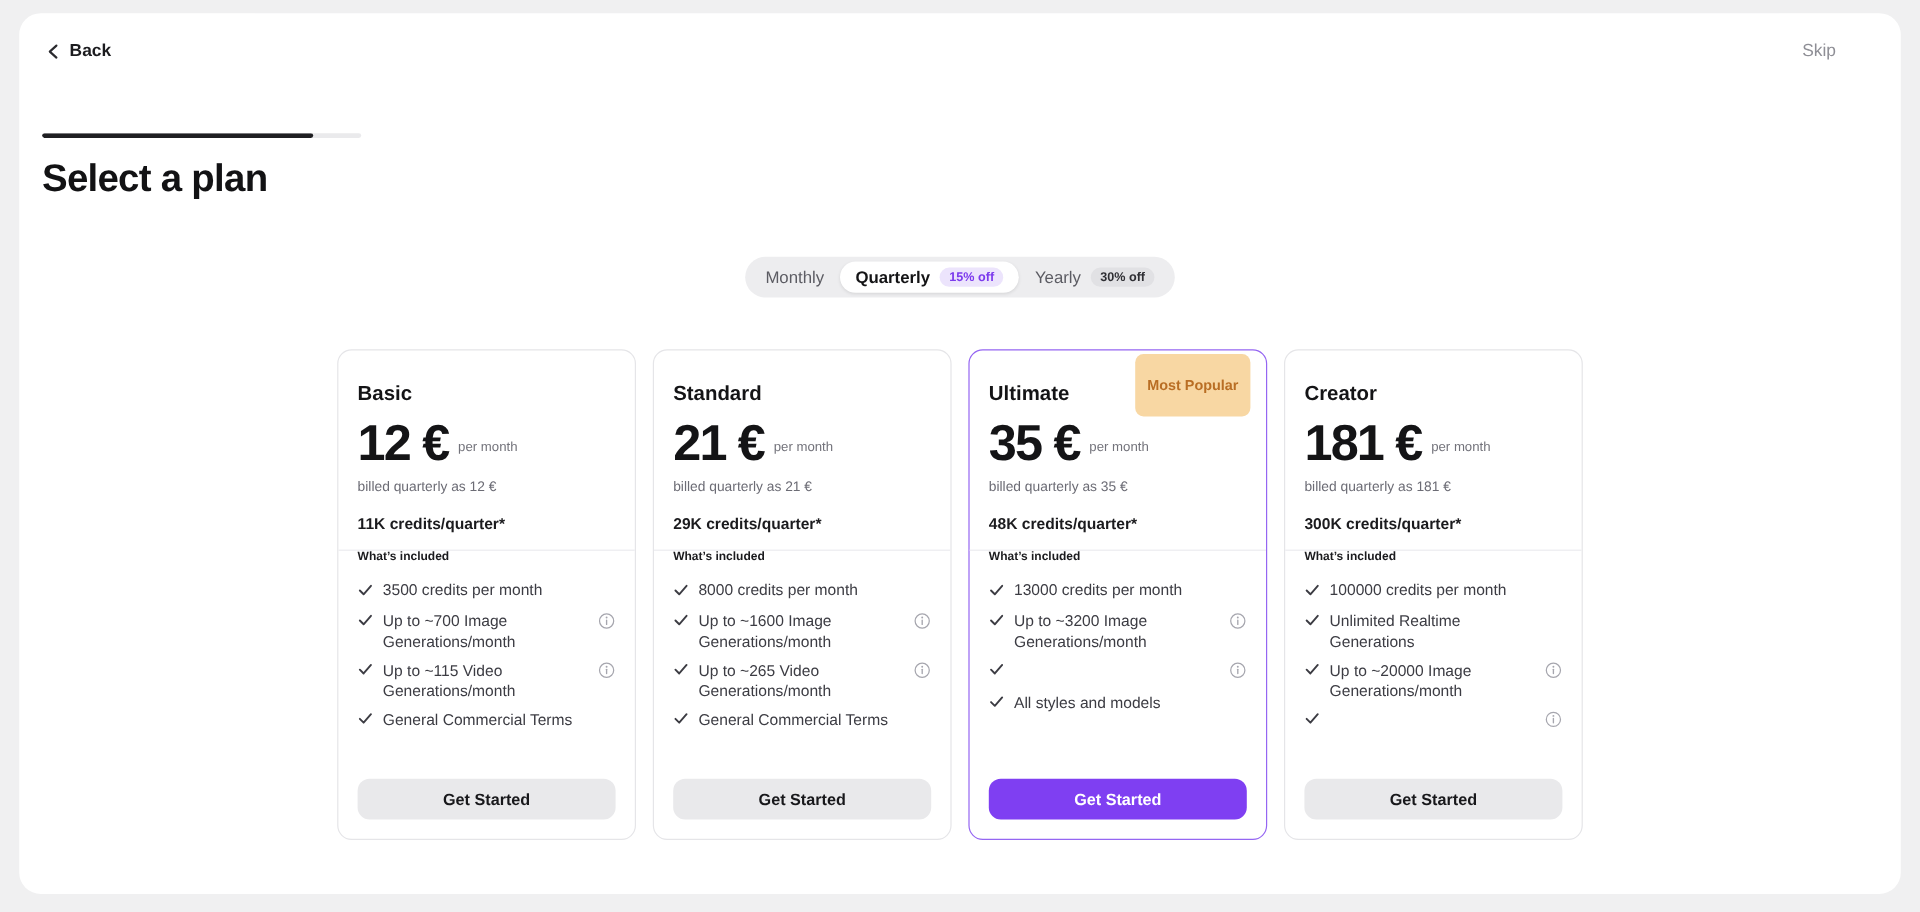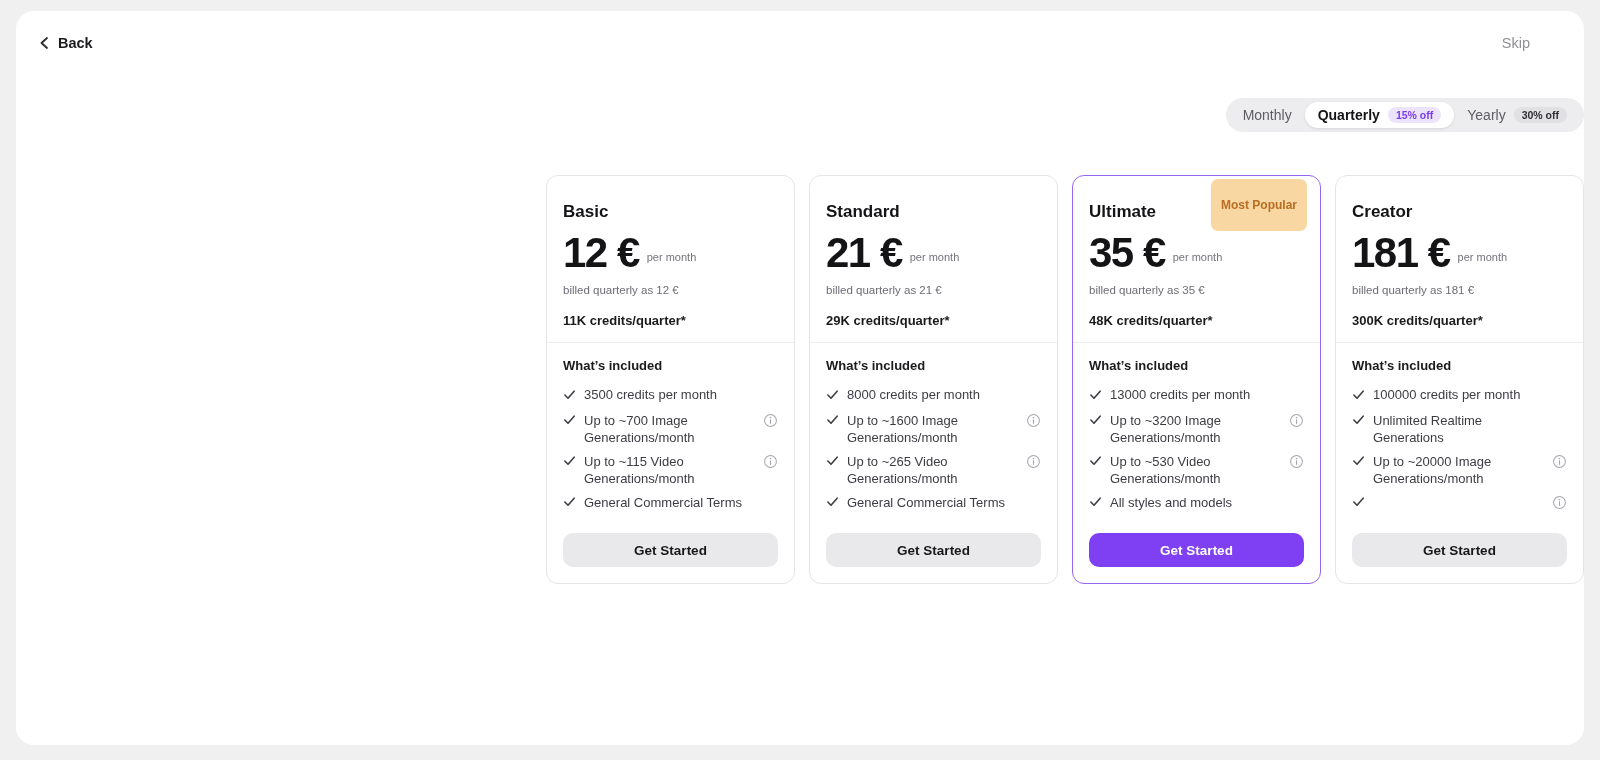--- a/index.html
+++ b/index.html
@@ -55,21 +55,21 @@
     background: #1f1f22;
     border-radius: 3px;
   }
   .page-title {
     margin-top: 15px;
     font-size: 32px;
     font-weight: 700;
     letter-spacing: -0.6px;
     color: #121214;
   }
-  .center-col { display: flex; flex-direction: column; align-items: flex-end; }
+  .center-col { display: flex; flex-direction: column; align-items: center; }
   .toggle {
     margin-top: 47px;
     display: inline-flex;
     align-items: center;
     background: #ededef;
     border-radius: 999px;
     padding: 4px;
     height: 34px;
   }
   .toggle-opt {
@@ -143,21 +143,21 @@
   }
   .price-suffix {
     font-size: 11px;
     color: #73737b;
     margin-left: 8px;
     margin-top: 8px;
   }
   .billing-note { margin-top: 10px; font-size: 11.5px; color: #6c6c75; }
   .credits { margin-top: 17px; font-size: 13px; font-weight: 700; color: #1b1b1e; }
   .divider { margin: 14px -16px 0; border-top: 1px solid #ececef; }
-  .included-title { margin-top: 15px; font-size: 13px; font-weight: 700; color: #1b1b1e; }
+  .included-title { font-size: 10px; font-weight: 700; color: #1b1b1e; }
   .features { margin-top: 13px; list-style: none; }
   .feature {
     display: flex;
     align-items: flex-start;
     gap: 8px;
     margin-bottom: 7px;
     font-size: 13px;
     line-height: 17px;
     color: #3c3c43;
   }
@@ -189,20 +189,26 @@
       <span style="display:inline-flex;">
         <svg width="13" height="14" viewBox="0 0 12 14" fill="none">
           <polyline points="8.5,2 3,7 8.5,12" stroke="#2a2a2e" stroke-width="1.8" fill="none" stroke-linecap="round" stroke-linejoin="round"></polyline>
         </svg>
       </span>
       <span>Back</span>
     </button>
     <button class="skip-btn">Skip</button>
   </div>
 
+  <div class="left-col">
+    <div class="progress">
+      <div class="progress-fill" style="width: 85%;"></div>
+    </div>
+    <h1 class="page-title">Select a plan</h1>
+  </div>
 
   <div class="center-col">
 
     <div class="toggle">
       <button class="toggle-opt">
         <span>Monthly</span>
       </button>
       <button class="toggle-opt selected">
         <span>Quarterly</span>
         <span class="pill-badge purple">15% off</span>
@@ -385,21 +391,20 @@
       </svg>
     </span>
   </li>
 
   <li class="feature">
     <span class="check-icon">
       <svg width="13" height="13" viewBox="0 0 14 14" fill="none">
         <polyline points="2,7.6 5.4,11 12,3.4" stroke="#3c3c43" stroke-width="1.7" fill="none" stroke-linecap="round" stroke-linejoin="round"></polyline>
       </svg>
     </span>
-    <span class="feat-text">Up to ~530 Video Generations/month</span>
     <span class="info-icon">
       <svg width="15" height="15" viewBox="0 0 16 16" fill="none">
         <circle cx="8" cy="8" r="6.3" stroke="#a6a6ae" stroke-width="1.1" fill="none"></circle>
         <line x1="8" y1="7.2" x2="8" y2="11" stroke="#a6a6ae" stroke-width="1.2" stroke-linecap="round"></line>
         <circle cx="8" cy="4.9" r="0.85" fill="#a6a6ae"></circle>
       </svg>
     </span>
   </li>
 
   <li class="feature">

